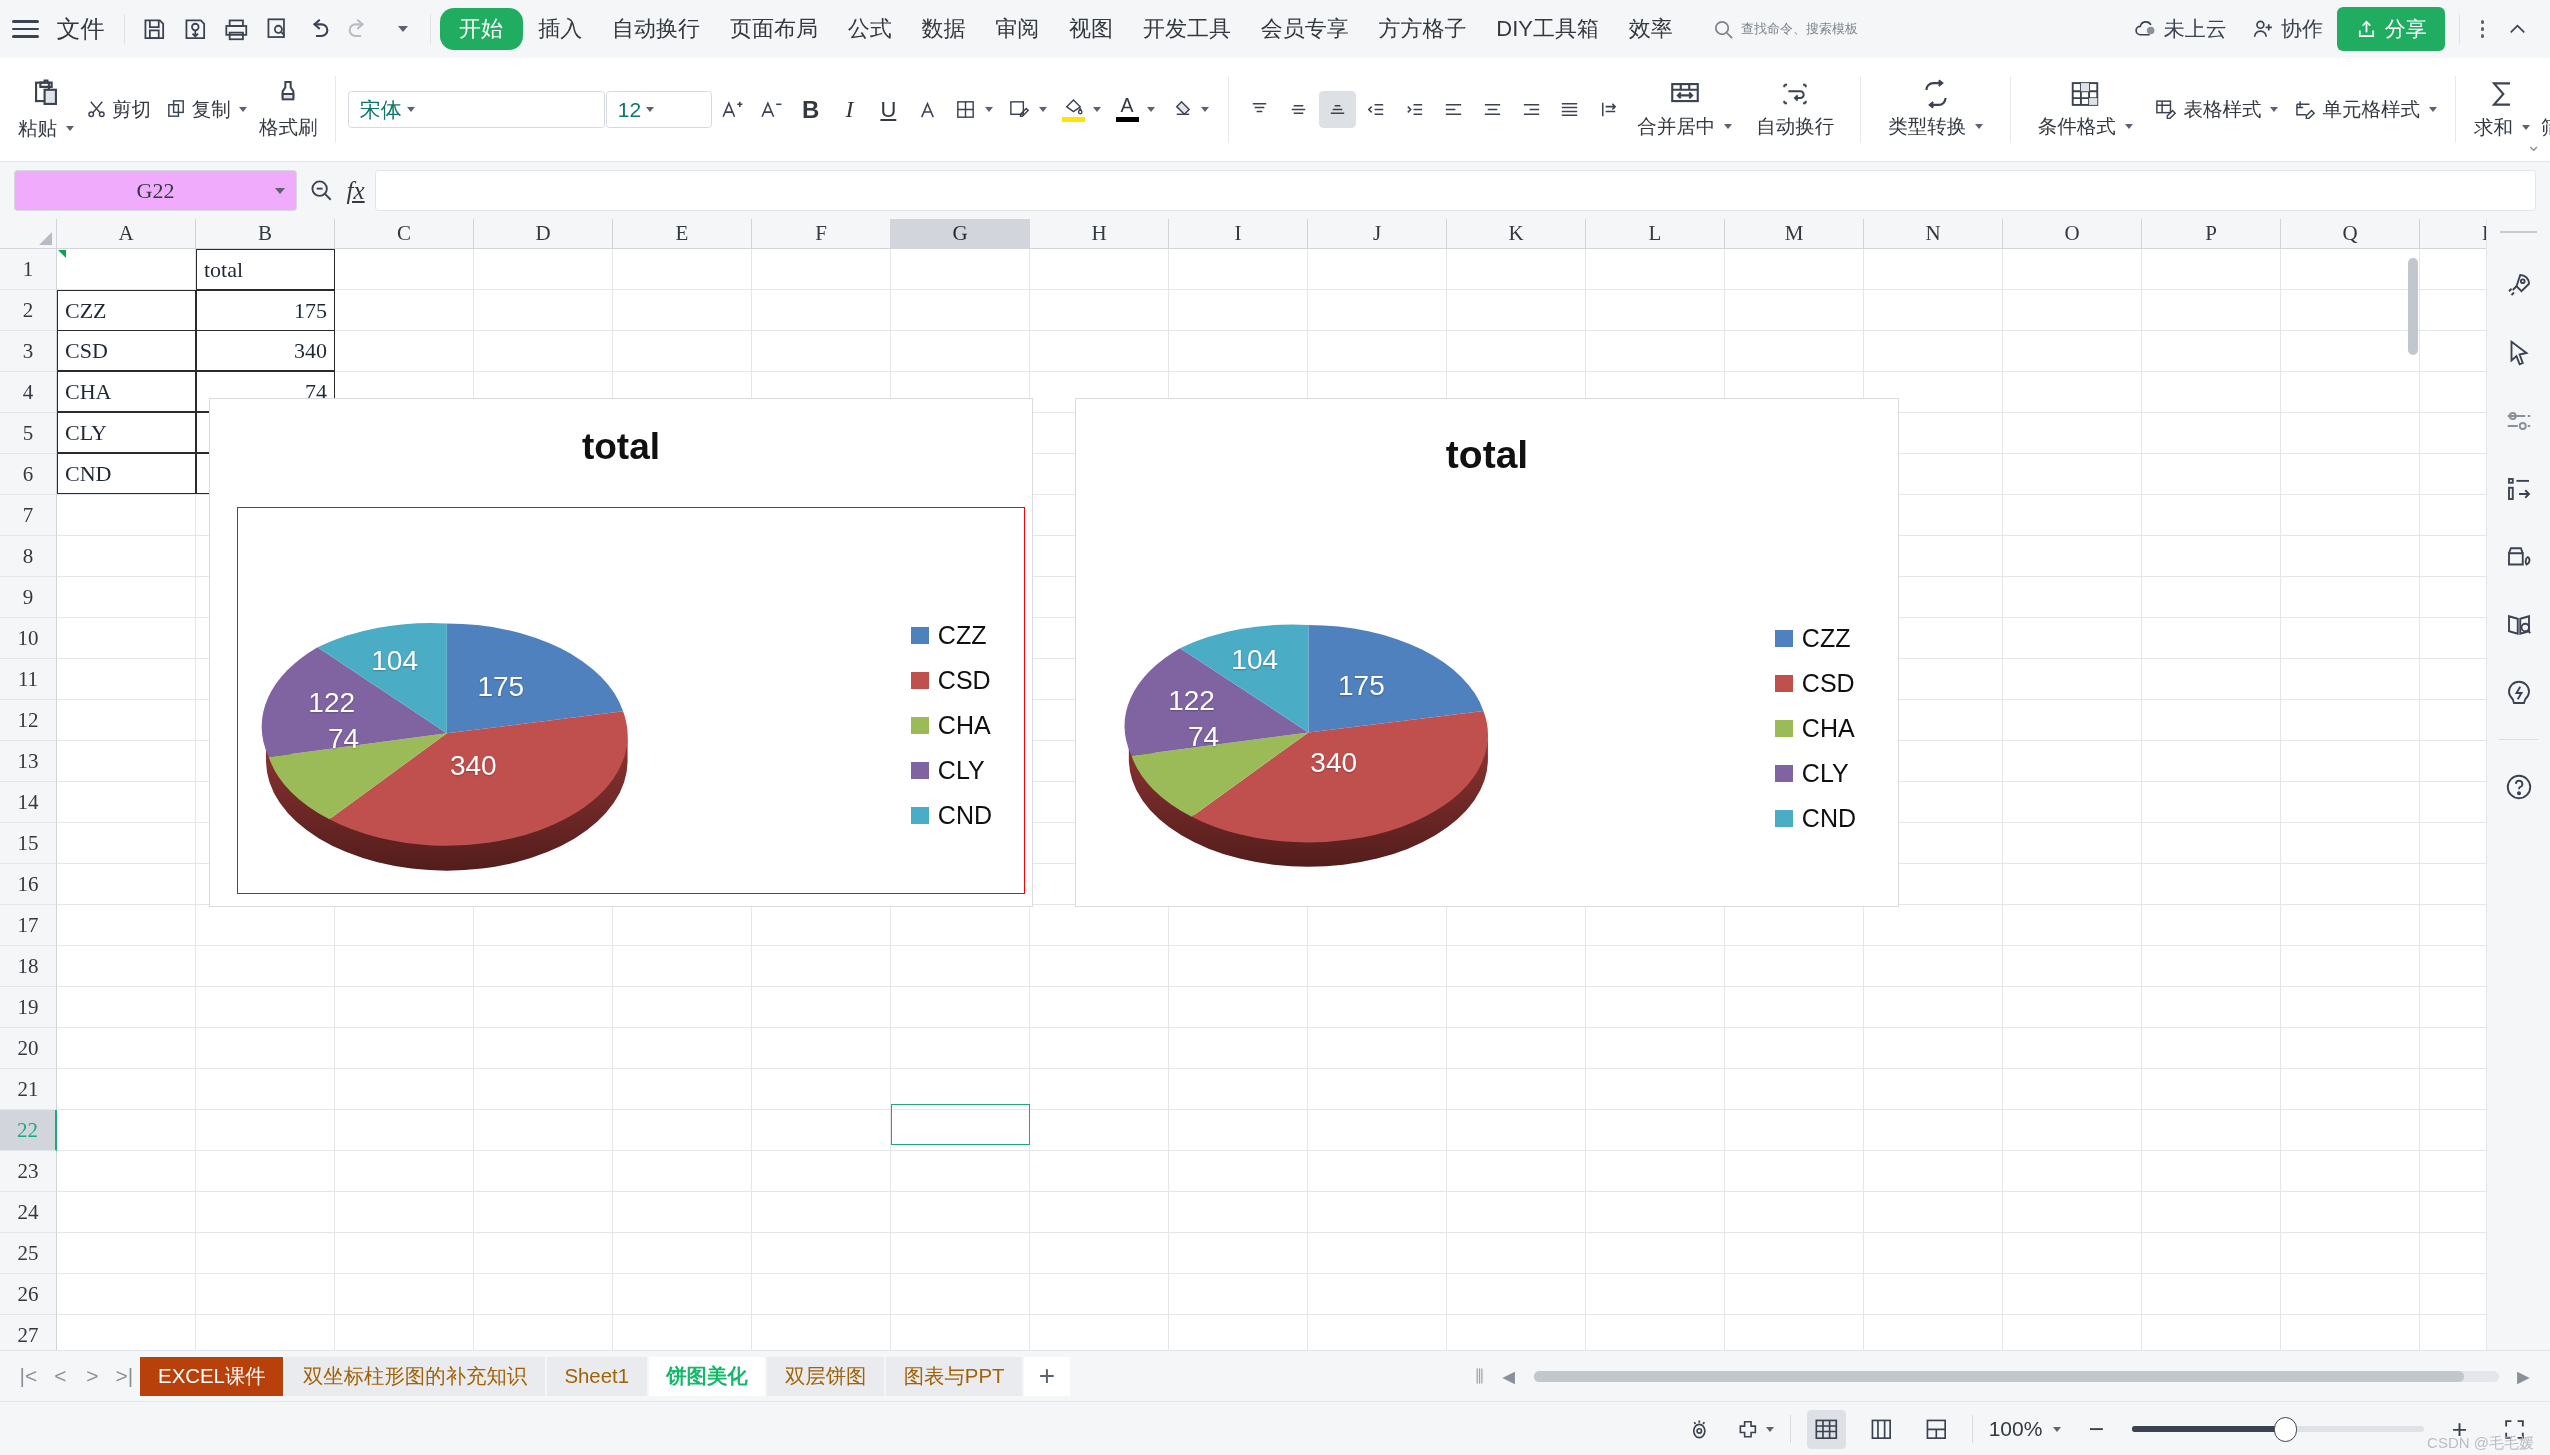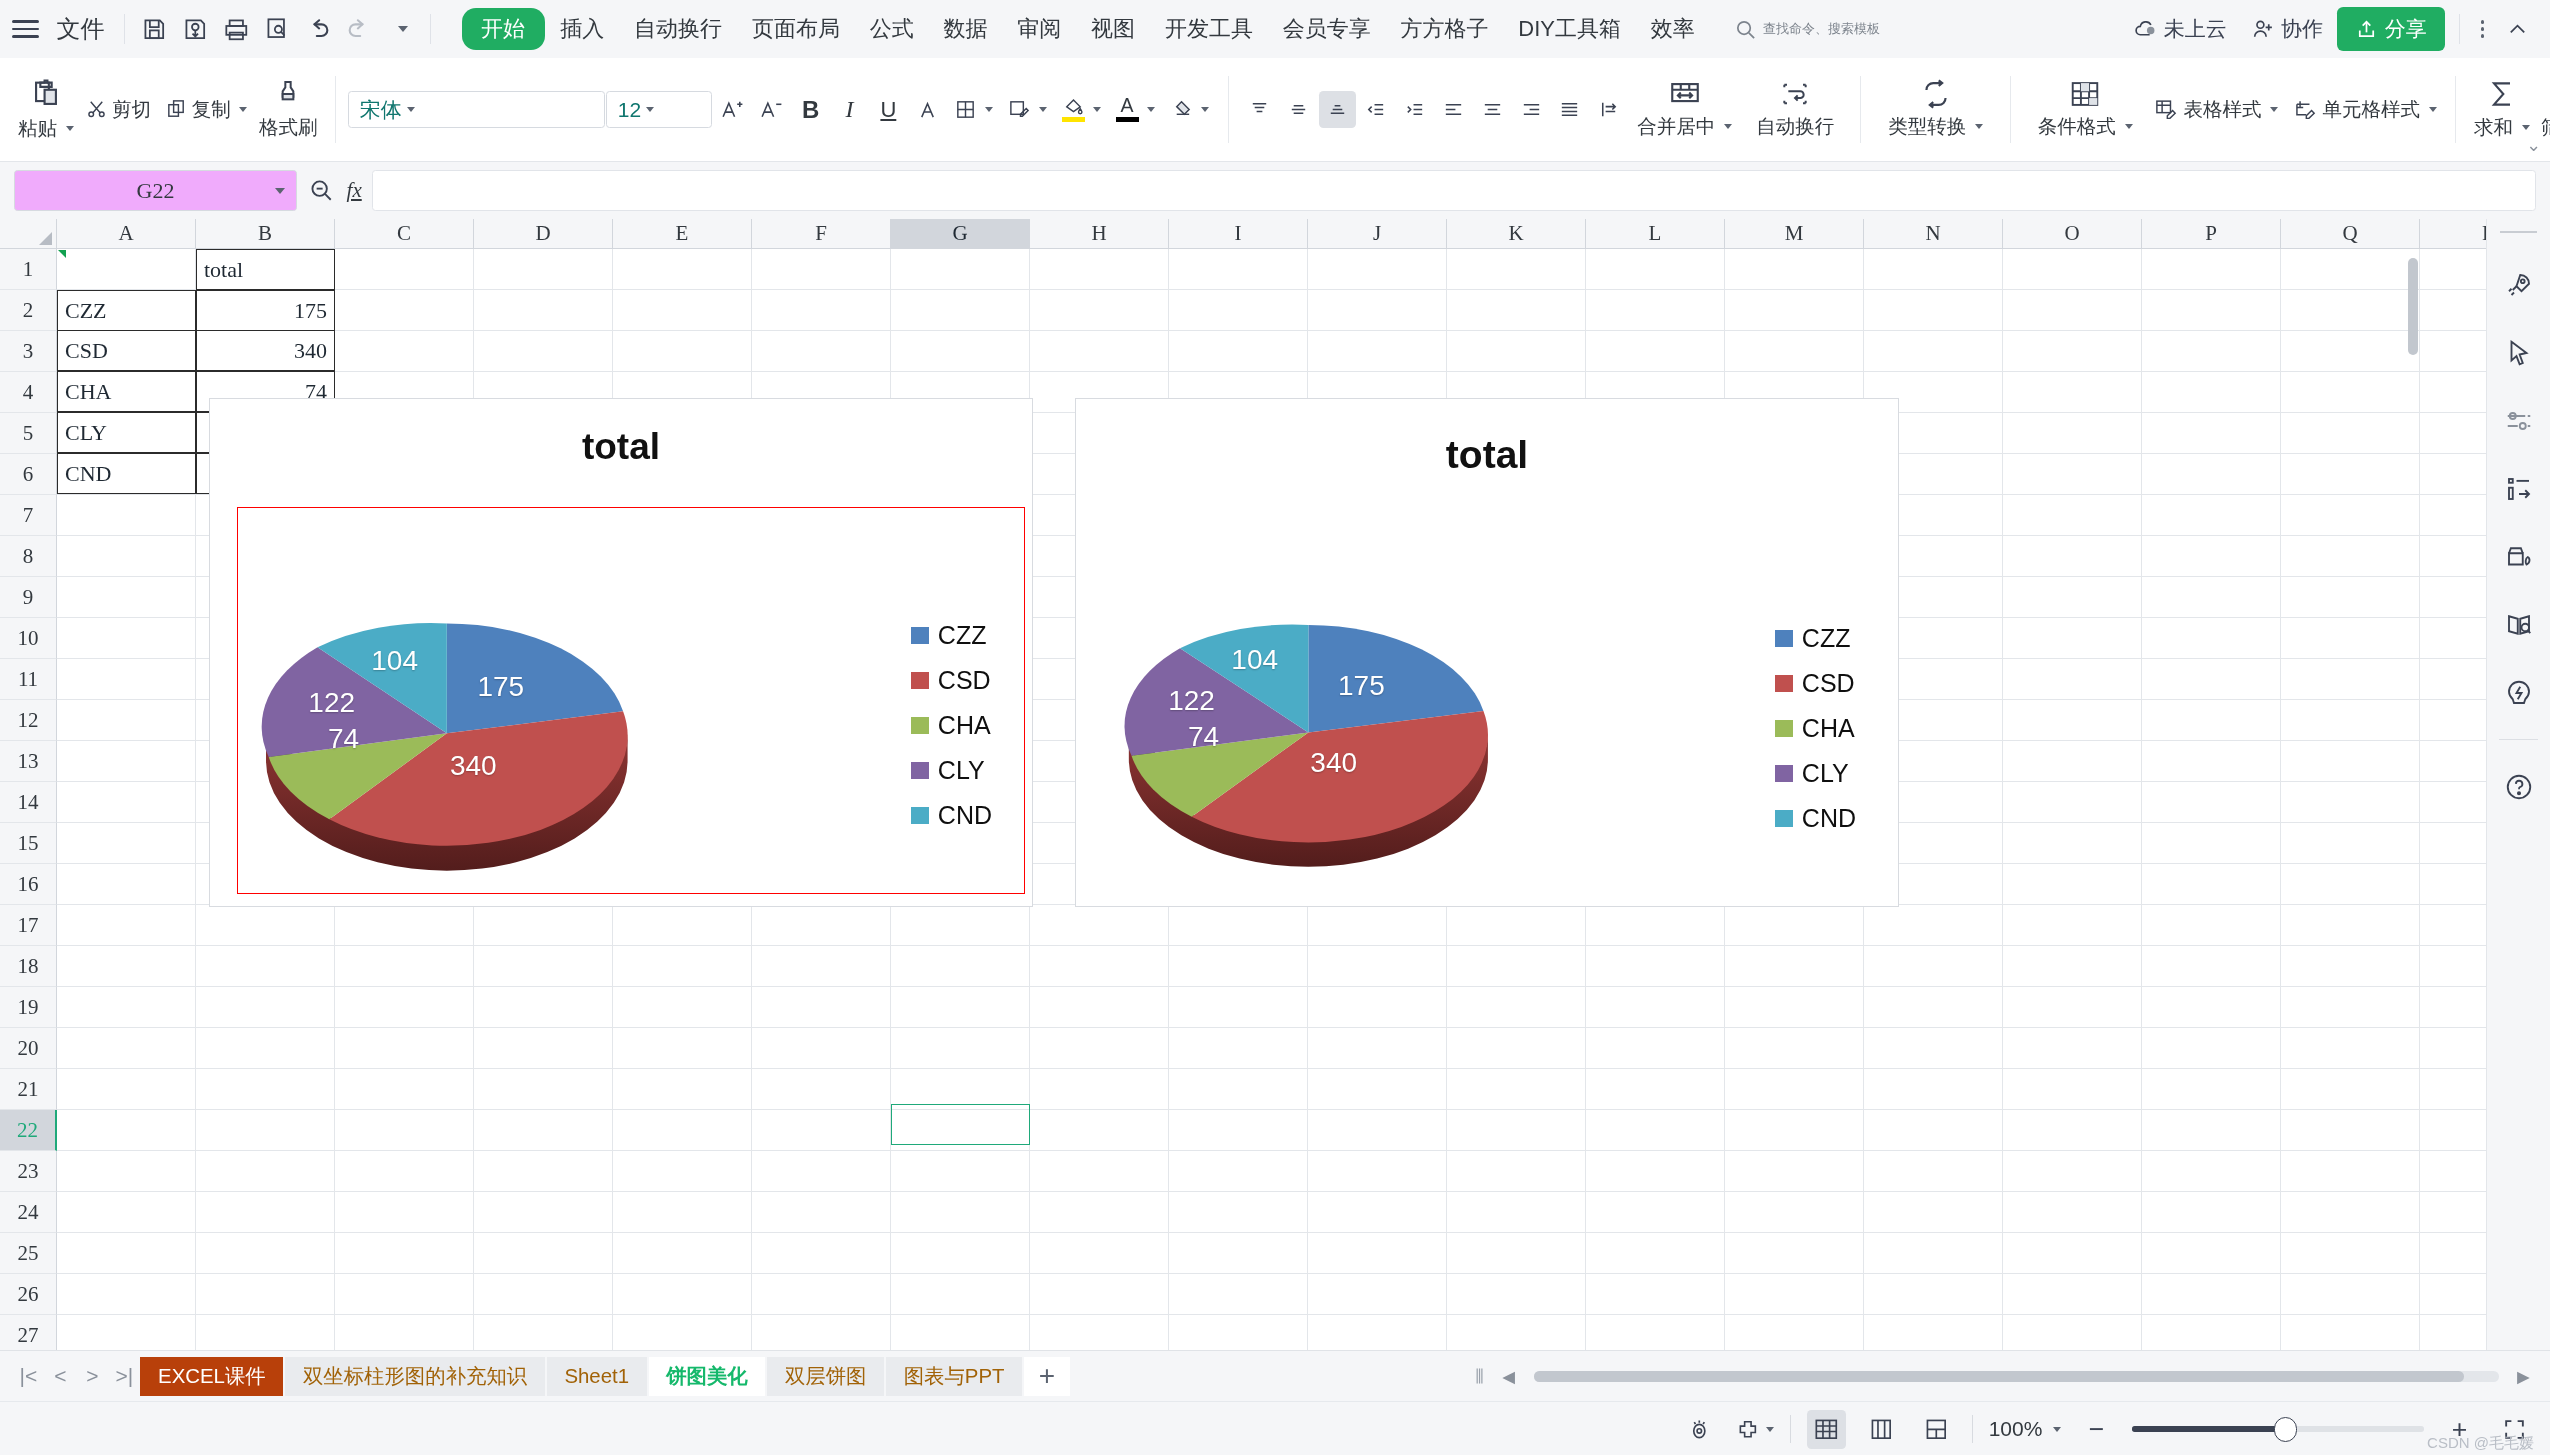--- a/index.html
+++ b/index.html
@@ -14,21 +14,21 @@
   .titlebar {
     height: 58px; background: #f5f6f8; display: flex; align-items: center;
     padding: 0 12.4px; flex: none; position: relative;
   }
   .hamburger { width: 26.6px; display: flex; flex-direction: column; gap: 5.3px; margin-right: 7px; cursor: pointer; }
   .hamburger i { display: block; height: 2.2px; background: #3b4252; border-radius: 1.8px; }
   .file-btn { font-size: 24px; color: #33393f; padding: 0 10.6px; cursor: pointer; }
   .tb-sep { width: 0.9px; height: 30px; background: #dfe2e8; margin: 0 8.9px; }
   .qicon { width: 41px; height: 41px; display: flex; align-items: center; justify-content: center; cursor: pointer; border-radius: 4.4px; }
   .qicon svg { display:block; }
-  .menu-tabs { display: flex; align-items: center; margin-left: 22px; gap: 1.8px; }
+  .menu-tabs { display: flex; align-items: center; margin-left: 0; gap: 1.8px; }
   .mtab {
     font-size: 22px; color: #33393f; padding: 6.2px 14px; border-radius: 14px;
     cursor: pointer; white-space: nowrap;
   }
   .mtab.active { background: #20ad62; color: #fff; font-weight: normal; padding: 6.2px 19.5px; }
   .search-wrap { display: flex; align-items: center; margin-left: 25px; cursor: text; gap: 6.2px; }
   .search-wrap .ph { font-size: 13px; color: #7d848d; }
   .tr-group { position: absolute; right: 12.4px; top: 0; height: 58px; display: flex; align-items: center; gap: 5.3px; }
   .tr-item { display: flex; align-items: center; gap: 6.2px; font-size: 21px; color: #3b4252; padding: 5.3px 8.9px; border-radius: 4.4px; cursor: pointer; white-space: nowrap; }
   .share-btn {
@@ -70,21 +70,21 @@
   
   .fbar { height: 57px; background:#f5f6f8; display:flex; align-items:center; padding: 0 14px; gap: 10.6px; flex:none;}
   .namebox {
     width: 283px; height: 41px; background:#f0abfc; border:0.9px solid #d6dae0; border-radius:3.5px;
     display:flex; align-items:center; justify-content:center; position:relative; cursor:text;
     font-family: "Liberation Serif", serif; font-size: 22px; color:#33393f;
   }
   .namebox .caret { position:absolute; right:10.6px; }
   .fx-zone { display:flex; align-items:center; gap: 12.4px; }
   .fx-ic { cursor:pointer; display:flex; align-items:center;}
-  .fx-txt { font-family:"Liberation Serif", serif; font-style:italic; font-size:21px; color:#33393f; cursor:pointer;text-decoration:underline;}
+  .fx-txt { font-family:"Liberation Serif", serif; font-style:italic; font-size:25px; color:#33393f; cursor:pointer;text-decoration:underline;}
   .finput { flex:1; height:41px; background:#fff; border:0.9px solid #e1e4e9; border-radius:3.5px; cursor:text;}
 
   
   .gridzone { flex:1; display:flex; position:relative; overflow:hidden; background:#fff; }
   .sheet { flex:1; position:relative; overflow:hidden; background:#fff; }
   .corner {
     position:absolute; left:0; top:0; width:57px; height:30px; background:#f5f6f8;
     border-right:0.9px solid #d2d6dc; border-bottom:0.9px solid #d2d6dc; z-index:6;
   }
   .corner::after{content:"";position:absolute;right:4.4px;bottom:3.5px;border-left:13.3px solid transparent;border-bottom:13.3px solid #b7bcc4;}

